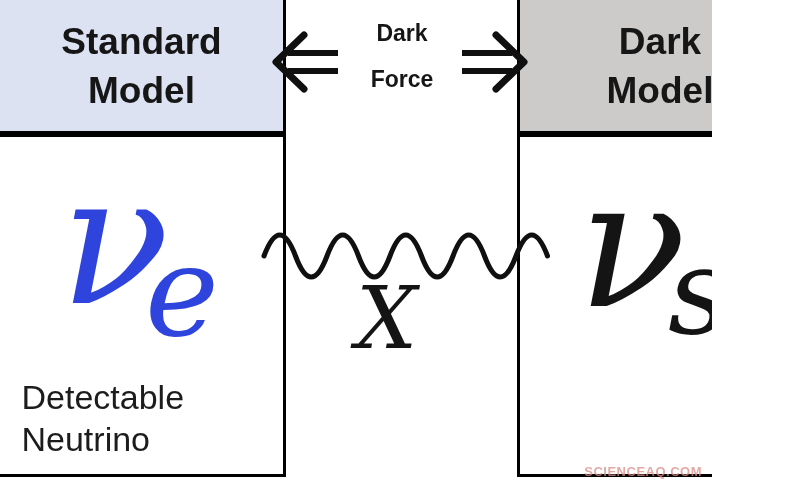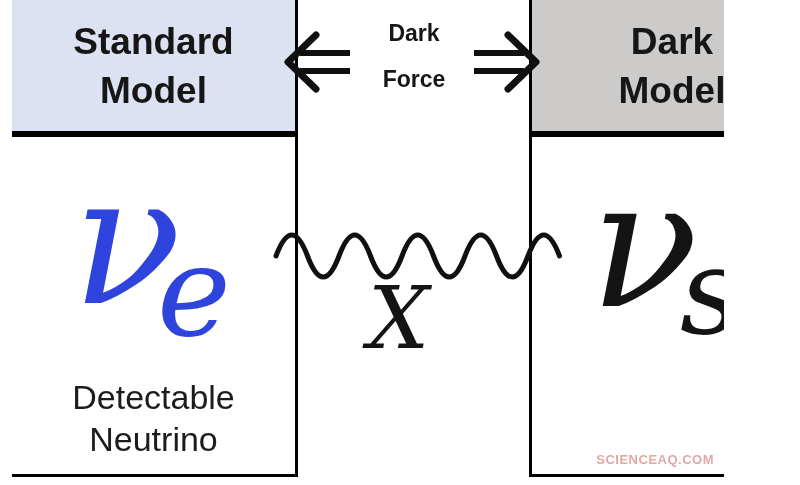--- a/index.html
+++ b/index.html
@@ -1,42 +1,42 @@
 <!DOCTYPE html>
 <html><head>
 <meta charset="utf-8">
 <style>
   html,body{margin:0;padding:0;background:#fff;}
   #canvas{position:relative;width:712px;height:485px;background:#ffffff;overflow:hidden;
-          font-family:"Liberation Sans",sans-serif;margin-left:12px;}
+          font-family:"Liberation Sans",sans-serif;}
 
   
   .column{position:absolute;top:-3px;height:480px;display:flex;flex-direction:column;}
   #left-column{left:-3px;width:289px;}
   #right-column{left:517px;width:286px;}
   .panel-header{height:137px;border:3px solid #000;box-sizing:border-box;
                 display:flex;align-items:center;justify-content:center;}
   .panel-body{flex:1;border:3px solid #000;background:#ffffff;}
   .panel-title{font-size:37px;font-weight:700;line-height:49px;text-align:center;
                color:#161616;width:180px;}
 
   .caption{position:absolute;left:50%;width:240px;margin-left:-120px;top:379px;
-           text-align:center;font-size:34px;line-height:42px;color:#1c1c1c;}
+           text-align:left;font-size:34px;line-height:42px;color:#1c1c1c;}
 
   .force-label{position:absolute;left:342px;top:10px;width:120px;text-align:center;
                font-weight:700;font-size:23px;line-height:46px;color:#161616;z-index:2;}
 
   
   #overlay{position:absolute;left:0;top:0;z-index:5;pointer-events:none;}
   .sym{font-family:"DejaVu Serif",serif;font-style:italic;}
   .arrow-line{stroke:#101010;stroke-width:6;fill:none;}
   .arrow-head{stroke:#101010;stroke-width:7;fill:none;stroke-linecap:round;stroke-linejoin:round;}
   .wave{stroke:#101010;stroke-width:5;fill:none;stroke-linecap:round;}
 
-  .watermark{position:absolute;right:10px;bottom:18px;font-size:13px;font-weight:700;
+  .watermark{position:absolute;right:10px;bottom:6px;font-size:13px;font-weight:700;
              letter-spacing:.5px;opacity:.75;z-index:6;}
 </style>
 </head>
 <body>
 
 <div id="canvas">
 
   <div class="column" id="left-column">
     <div class="panel-header" style="background-color: rgb(220, 226, 242);">
       <div class="panel-title">Standard Model</div>

